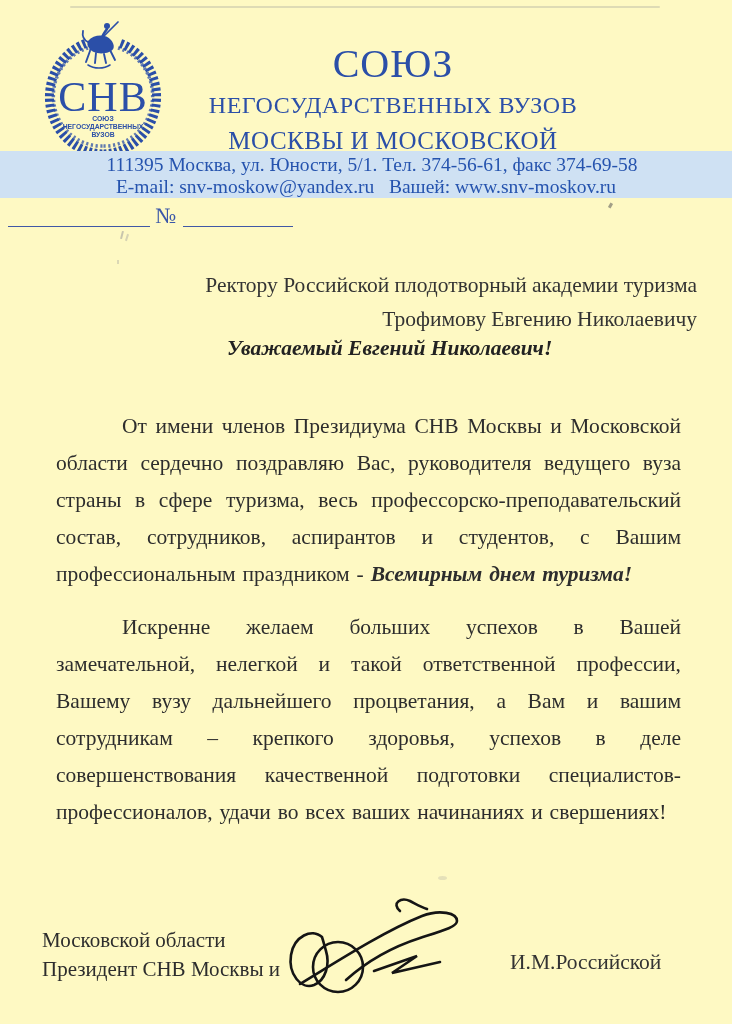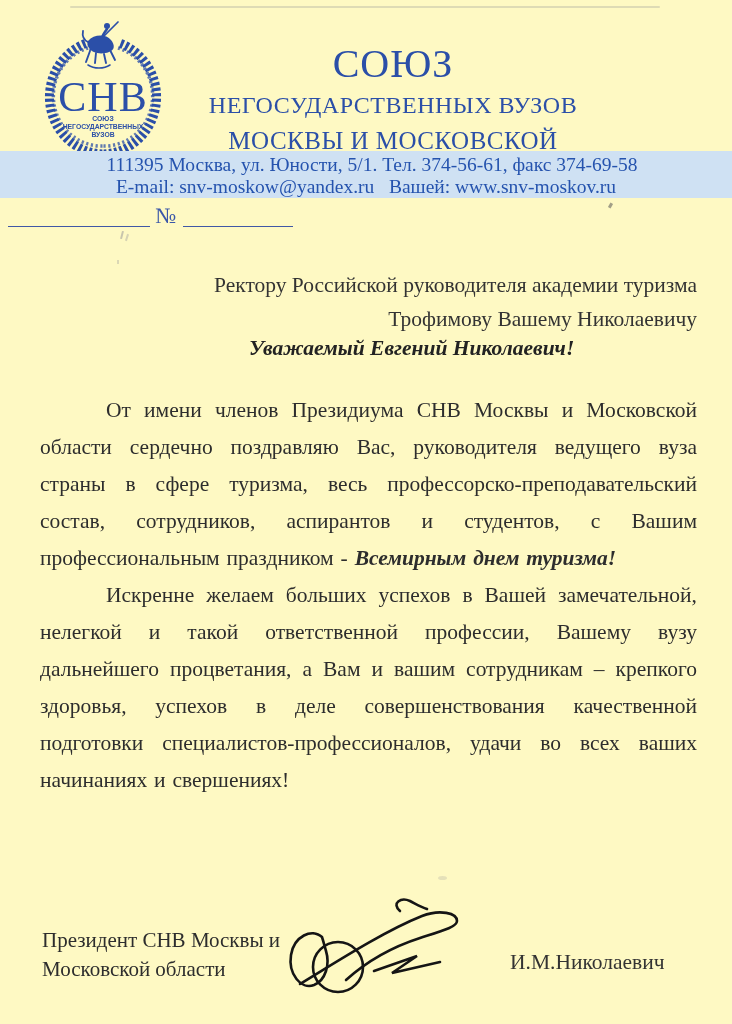--- a/index.html
+++ b/index.html
@@ -24,25 +24,25 @@
   .band .b2{font-size:19.5px;line-height:22px;white-space:pre-wrap;}
   
   .ref-line{position:absolute;height:0;border-bottom:1.8px solid #4058a6;}
   .ref-line.l1{left:8px;top:226px;width:142px;}
   .ref-line.l2{left:183px;top:226px;width:110px;}
   .ref-no{position:absolute;left:155px;top:203px;font-size:22px;color:#3a57a8;}
   
   .recipient{position:absolute;left:40px;top:268px;width:657px;text-align:right;
     font-size:21.5px;line-height:34px;color:#333;}
   .salutation{position:absolute;left:227px;top:336px;font-size:21.5px;
-    font-weight:bold;font-style:italic;color:#222;margin-left:22px;}
+    font-weight:bold;font-style:italic;color:#222;}
   .paragraphs{position:absolute;left:40px;top:392px;width:657px;
     font-size:21.5px;line-height:37px;text-align:justify;color:#2d2d2d;
     word-spacing:1.5px;}
-  .paragraphs p{margin:0;text-indent:66px;}
+  .paragraphs p{margin:16px;text-indent:66px;}
   .bi{font-weight:bold;font-style:italic;}
   
   .sig{position:absolute;left:40px;top:922px;width:657px;height:95px;}
   .sig-title{position:absolute;left:2px;top:4px;font-size:21px;line-height:29px;color:#2d2d2d;}
   .sig-name{position:absolute;left:470px;top:28px;font-size:21.5px;color:#333;}
   .sig-scribble{position:absolute;left:230px;top:-30px;}
   
   .artifact{position:absolute;background:#9a9a9a;opacity:.55;}
   .a1{left:121px;top:231px;width:2px;height:8px;transform:rotate(14deg);}
   .a1b{left:126px;top:234px;width:2px;height:7px;transform:rotate(18deg);opacity:.4;}
@@ -98,41 +98,41 @@
   <div class="ref-no">№</div>
   <div class="ref-line l2"></div>
 
   <div class="artifact a1"></div>
   <div class="artifact a1b"></div>
   <div class="artifact a2"></div>
   <div class="artifact a3"></div>
   <div class="artifact a4"></div>
 
   <div class="recipient">
-    <div>Ректору Российской руководителя академии туризма</div>
-    <div>Трофимову Вашему Николаевичу</div>
+    <div>Ректору Российской плодотворный академии туризма</div>
+    <div>Трофимову Евгению Николаевичу</div>
   </div>
 
   <div class="salutation">Уважаемый Евгений Николаевич!</div>
 
   <div class="paragraphs">
     <p><span>От имени членов Президиума СНВ Москвы и Московской области сердечно поздравляю Вас, руководителя ведущего вуза страны в сфере туризма, весь профессорско-преподавательский состав, сотрудников, аспирантов и студентов, с Вашим профессиональным праздником - </span><span class="bi">Всемирным днем туризма!</span></p>
     <p>Искренне желаем больших успехов в Вашей замечательной, нелегкой и такой ответственной профессии, Вашему вузу дальнейшего процветания, а Вам и вашим сотрудникам – крепкого здоровья, успехов в деле совершенствования качественной подготовки специалистов-профессионалов, удачи во всех ваших начинаниях и свершениях!</p>
   </div>
 
   <div class="sig">
     <div class="sig-title">
+      <div>Московской области</div>
       <div>Президент СНВ Москвы и</div>
-      <div>Московской области</div>
     </div>
     <svg class="sig-scribble" width="200" height="105" viewBox="0 0 200 105" xmlns="http://www.w3.org/2000/svg">
       <g fill="none" stroke="#151515" stroke-width="2.6" stroke-linecap="round">
         <path d="M52,45 C42,36 24,44 21,63 C18,82 31,98 44,93 C56,88 60,72 56,59 C54,52 53,48 52,45"></path>
         <circle cx="68" cy="75" r="25"></circle>
         <path d="M30,92 C60,74 112,40 152,24 C170,17 187,21 187,29 C187,35 172,39 150,46 C122,55 96,70 76,88"></path>
         <path d="M130,19 C121,11 131,5 140,9 C146,12 151,15 157,17"></path>
         <path d="M104,79 L147,64 L122,81 L170,70"></path>
       </g>
     </svg>
-    <div class="sig-name">И.М.Николаевич</div>
+    <div class="sig-name">И.М.Российской</div>
   </div>
 
 </div>
 
 </body></html>

